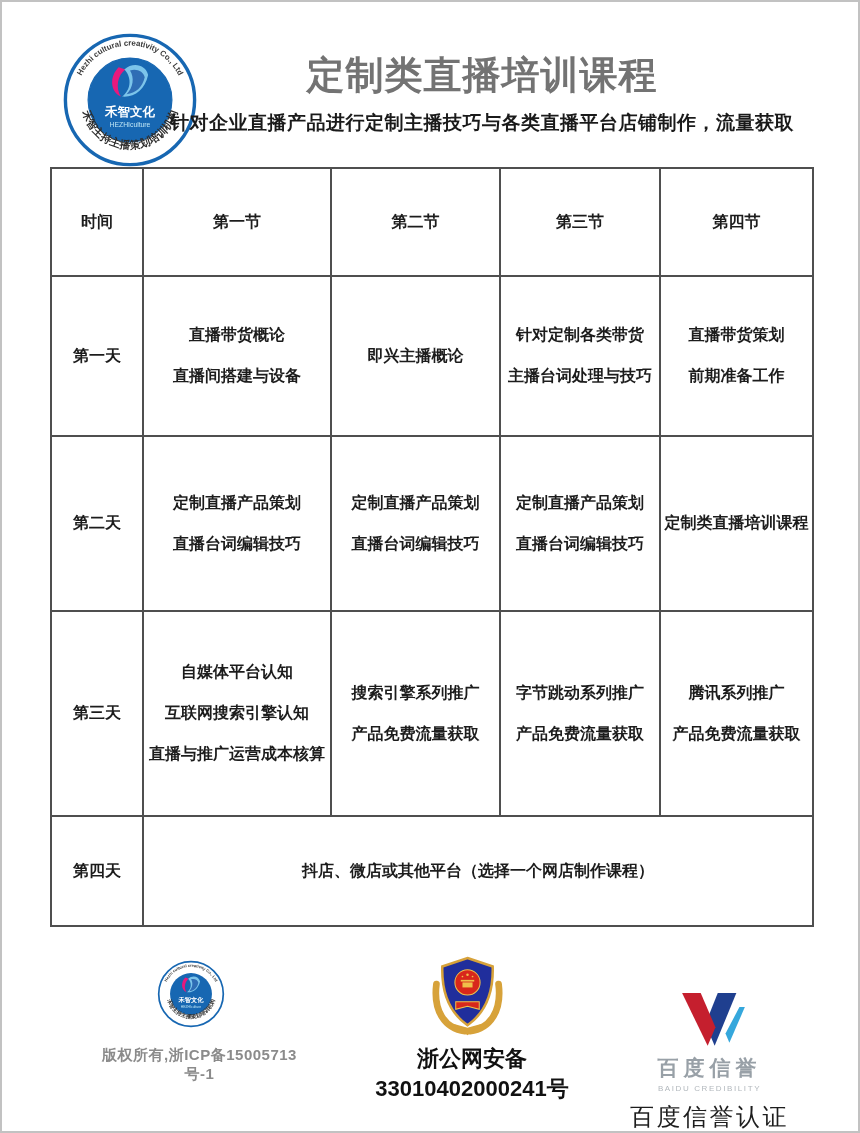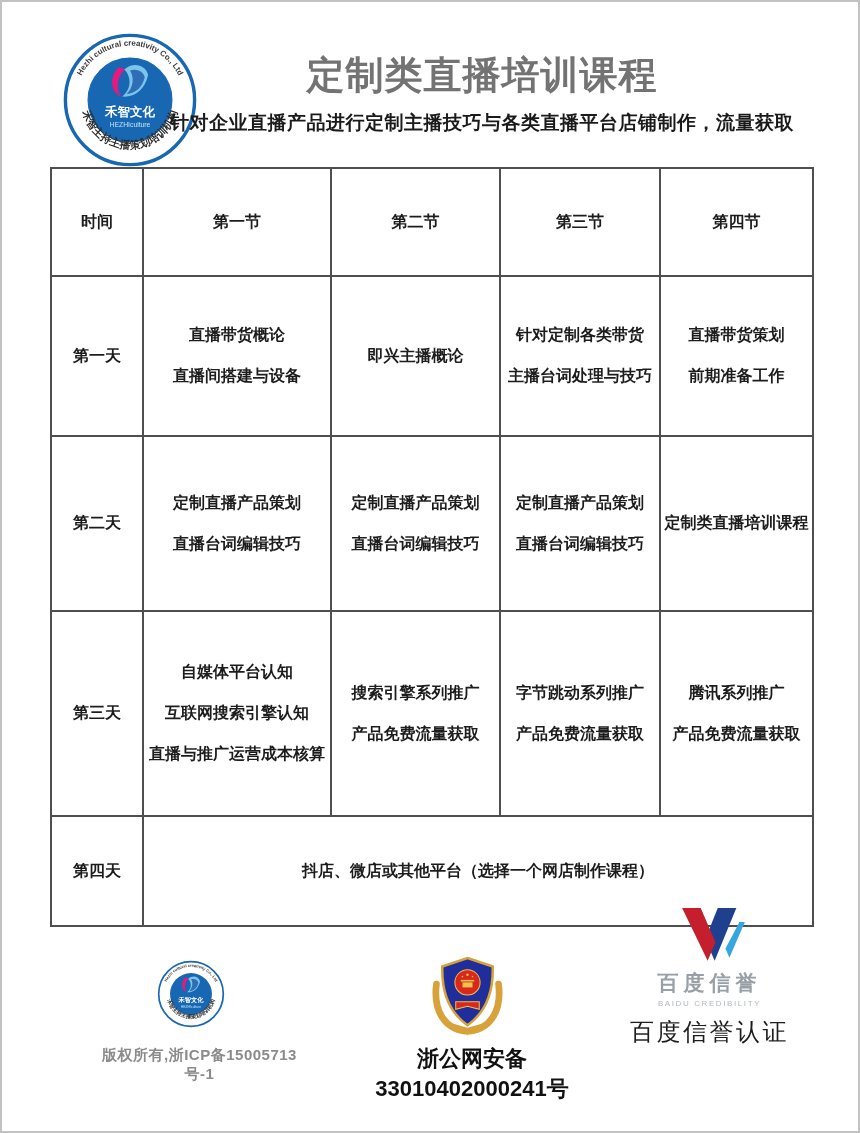--- a/index.html
+++ b/index.html
@@ -25,21 +25,21 @@
   }
   tr.hdr{height:108px;} tr.r1{height:160px;} tr.r2{height:175px;} tr.r3{height:205px;} tr.r4{height:110px;margin-top:48px;}
   td.head,td.day{font-size:18px;line-height:1.4;}
   td.merged{text-align:left;padding-left:14px;font-size:17px;white-space:normal;line-height:1.4;}
   
   .icp-text{position:absolute;left:90px;top:1044px;width:215px;text-align:center;
     font-size:15px;color:#8b8b8b;font-weight:bold;letter-spacing:0.5px;}
   .police-badge{position:absolute;left:423px;top:951px;width:85px;height:84px;}
   .police-text{position:absolute;left:335px;top:1042px;width:270px;text-align:center;
     font-size:22px;color:#111;font-weight:bold;}
-  .baidu-block{position:absolute;left:625px;top:903px;width:165px;text-align:center;}
+  .baidu-block{position:absolute;left:625px;top:988px;width:165px;text-align:center;}
   .baidu-v{display:block;margin:0 auto;width:78px;height:62px;}
   .baidu-title{font-size:21px;color:#98a0a7;font-weight:bold;letter-spacing:5px;margin-top:2px;}
   .baidu-subtitle{font-size:8px;color:#b2b8bd;font-weight:normal;letter-spacing:1.6px;margin-top:2px;}
   .baidu-cert{font-size:24px;color:#1d1d1d;font-weight:normal;letter-spacing:2.5px;margin-top:8px;}
 </style>
 </head>
 <body>
 
 <div class="page">
 

